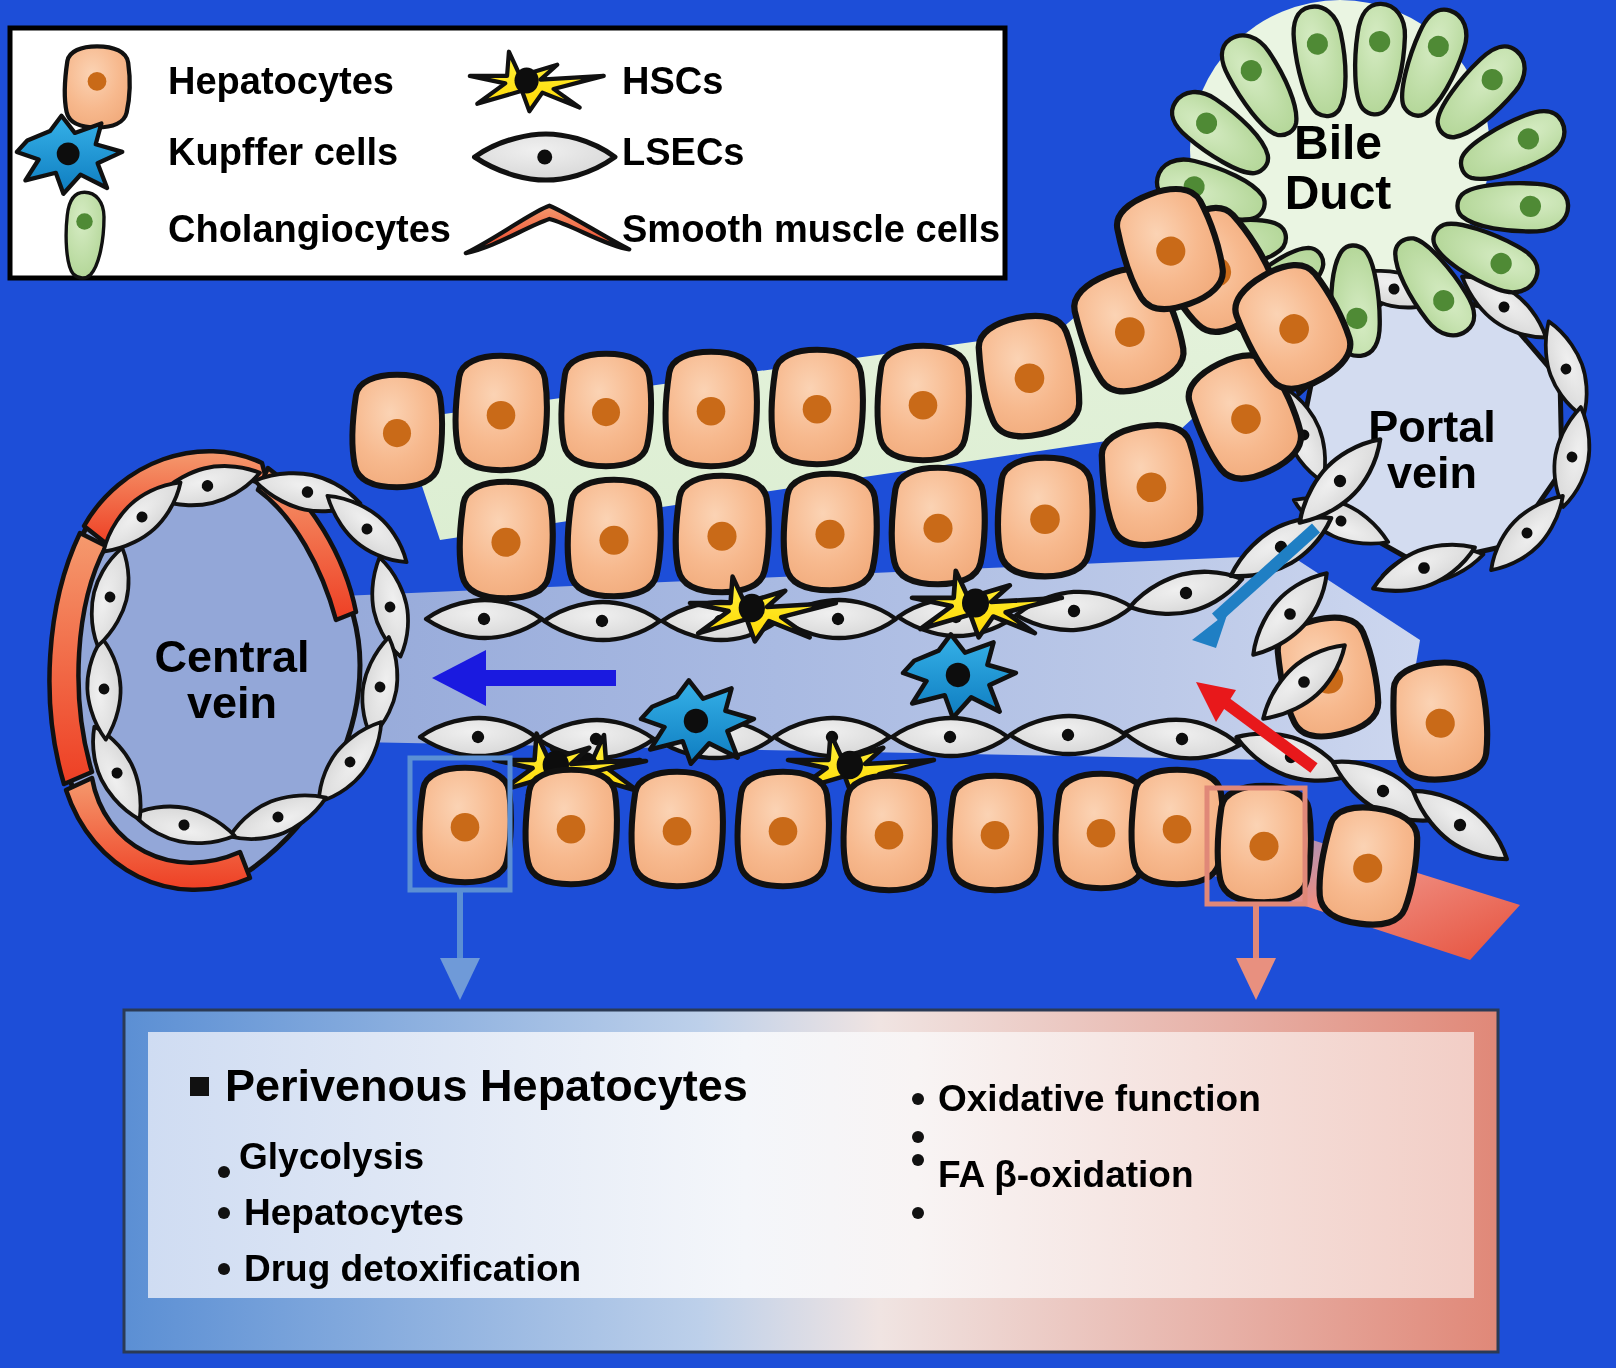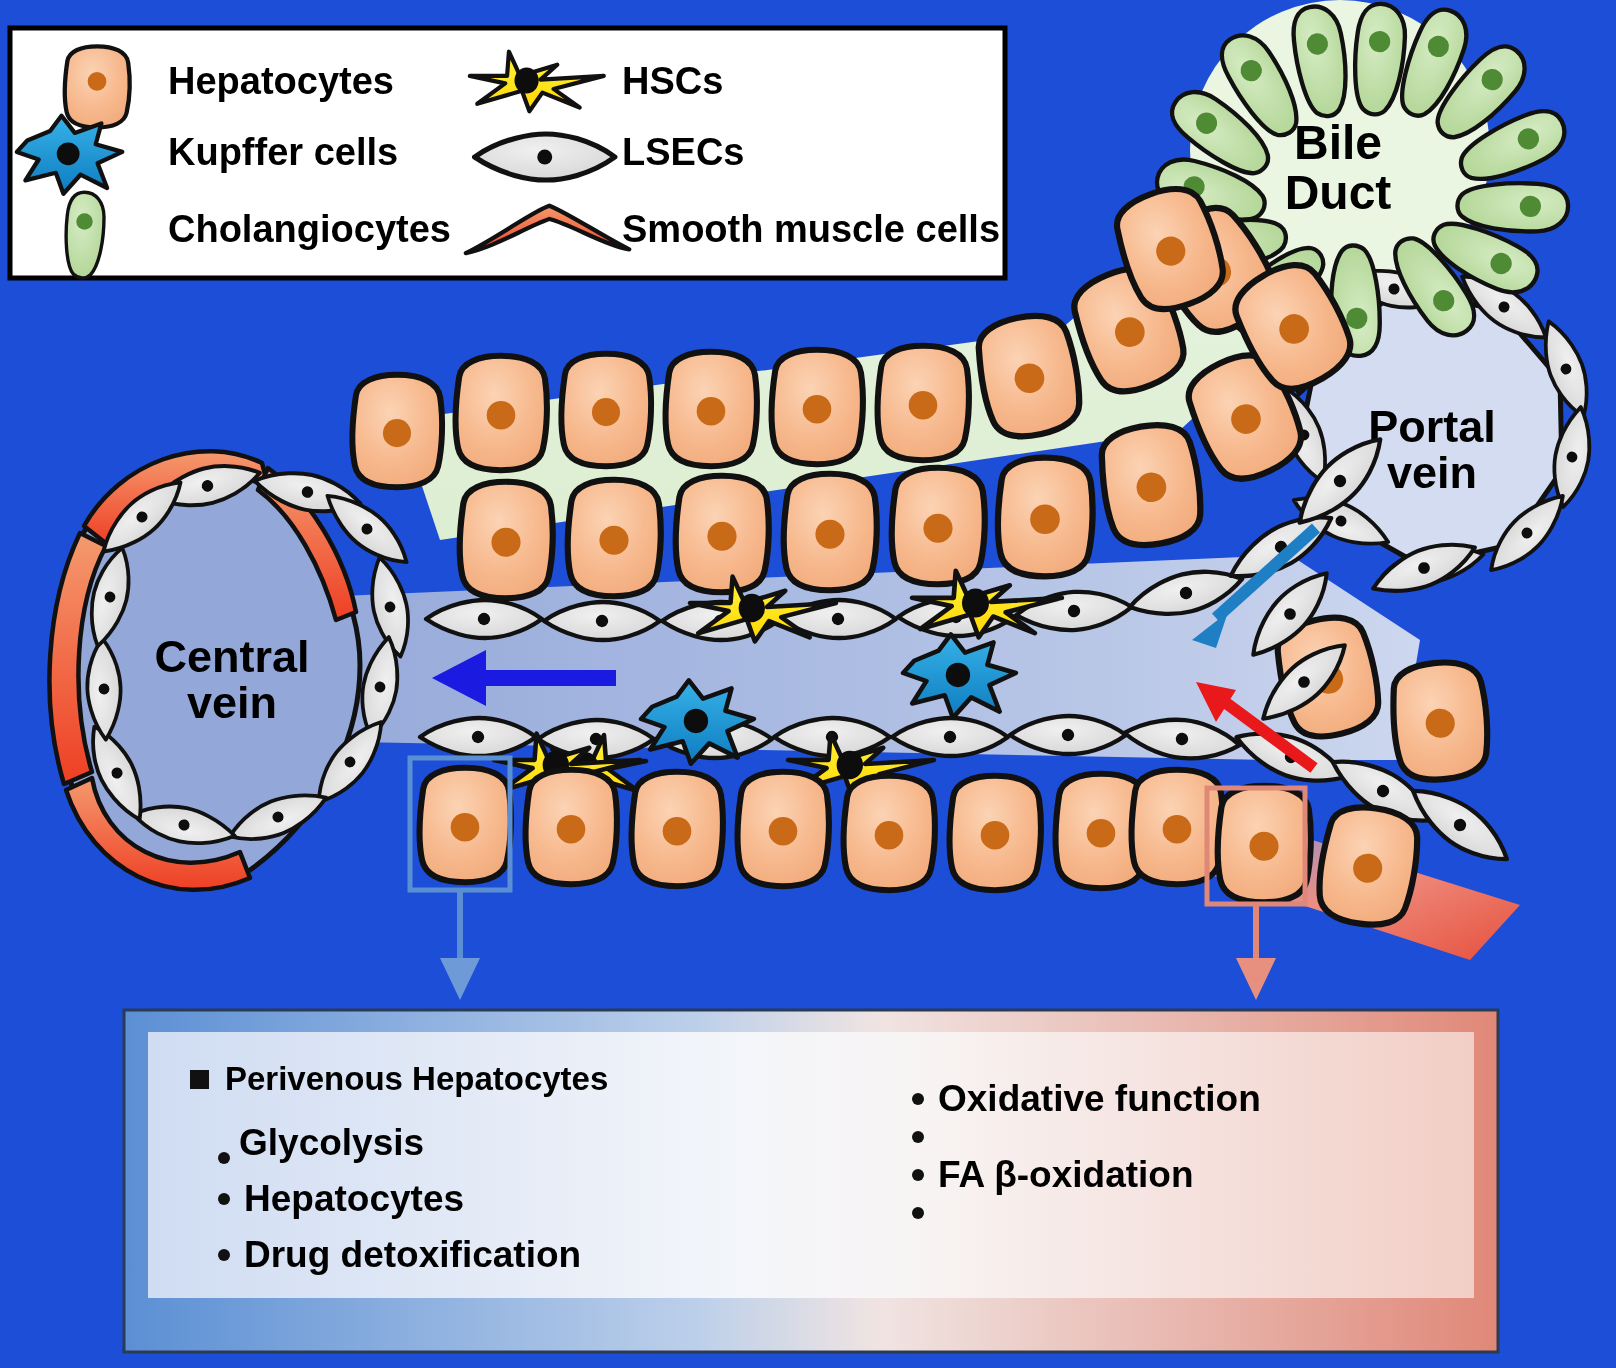--- a/index.html
+++ b/index.html
@@ -9,21 +9,21 @@
   .lbl{font-family:"Liberation Sans",sans-serif;font-weight:bold;fill:#000;}
   .legend-box{fill:#fff;stroke:#000;stroke-width:5;}
   .cellstroke{stroke:#111;stroke-width:5.5;stroke-linejoin:round;}
   .cellstroke-thin{stroke:#111;stroke-width:4.5;stroke-linejoin:round;}
   .nuc{fill:#c96a18;}
   .nuc-dark{fill:#0d0d0d;}
   .nuc-green{fill:#4f8a35;}
   text{dominant-baseline:middle;}
   .legend-text{font-size:38px;}
   .vein-text{font-size:45px;}
-  .box-head{font-size:33px;font-weight:bold;}
+  .box-head{font-size:45px;font-weight:bold;}
   .box-item{font-size:37px;font-weight:bold;}
 </style>
 </head>
 <body>
 
 <div id="stage">
 <svg id="scene" viewBox="0 0 1616 1368" xmlns="http://www.w3.org/2000/svg">
   <defs>
     <radialGradient id="hepGrad" cx="42%" cy="34%" r="78%">
       <stop offset="0%" stop-color="#fbd3b4"></stop>
@@ -372,21 +372,21 @@
   </div>
   <div style="flex:1;padding:28px 0 0 104px;">
     <ul style="list-style:none;margin:18px 0 0 0;padding:0;">
       <li style="display:flex;align-items:center;gap:14px;margin-bottom:11px;">
         <span style="display:inline-block;width:12px;height:12px;border-radius:50%;background:#111;margin-left:28px;"></span>
         <span class="box-item">Oxidative function</span>
       </li>
       <li style="display:flex;align-items:center;gap:14px;margin-bottom:11px;">
         <span style="display:inline-block;width:12px;height:12px;border-radius:50%;background:#111;margin-left:28px;"></span>
       </li>
-      <li style="display:flex;align-items:center;gap:14px;margin-bottom:11px;">
+      <li style="display:flex;gap:14px;margin-bottom:11px;">
         <span style="display:inline-block;width:12px;height:12px;border-radius:50%;background:#111;margin-left:28px;"></span>
         <span class="box-item">FA β-oxidation</span>
       </li>
       <li style="display:flex;align-items:center;gap:14px;">
         <span style="display:inline-block;width:12px;height:12px;border-radius:50%;background:#111;margin-left:28px;"></span>
       </li>
     </ul>
   </div>
 </div>
 

